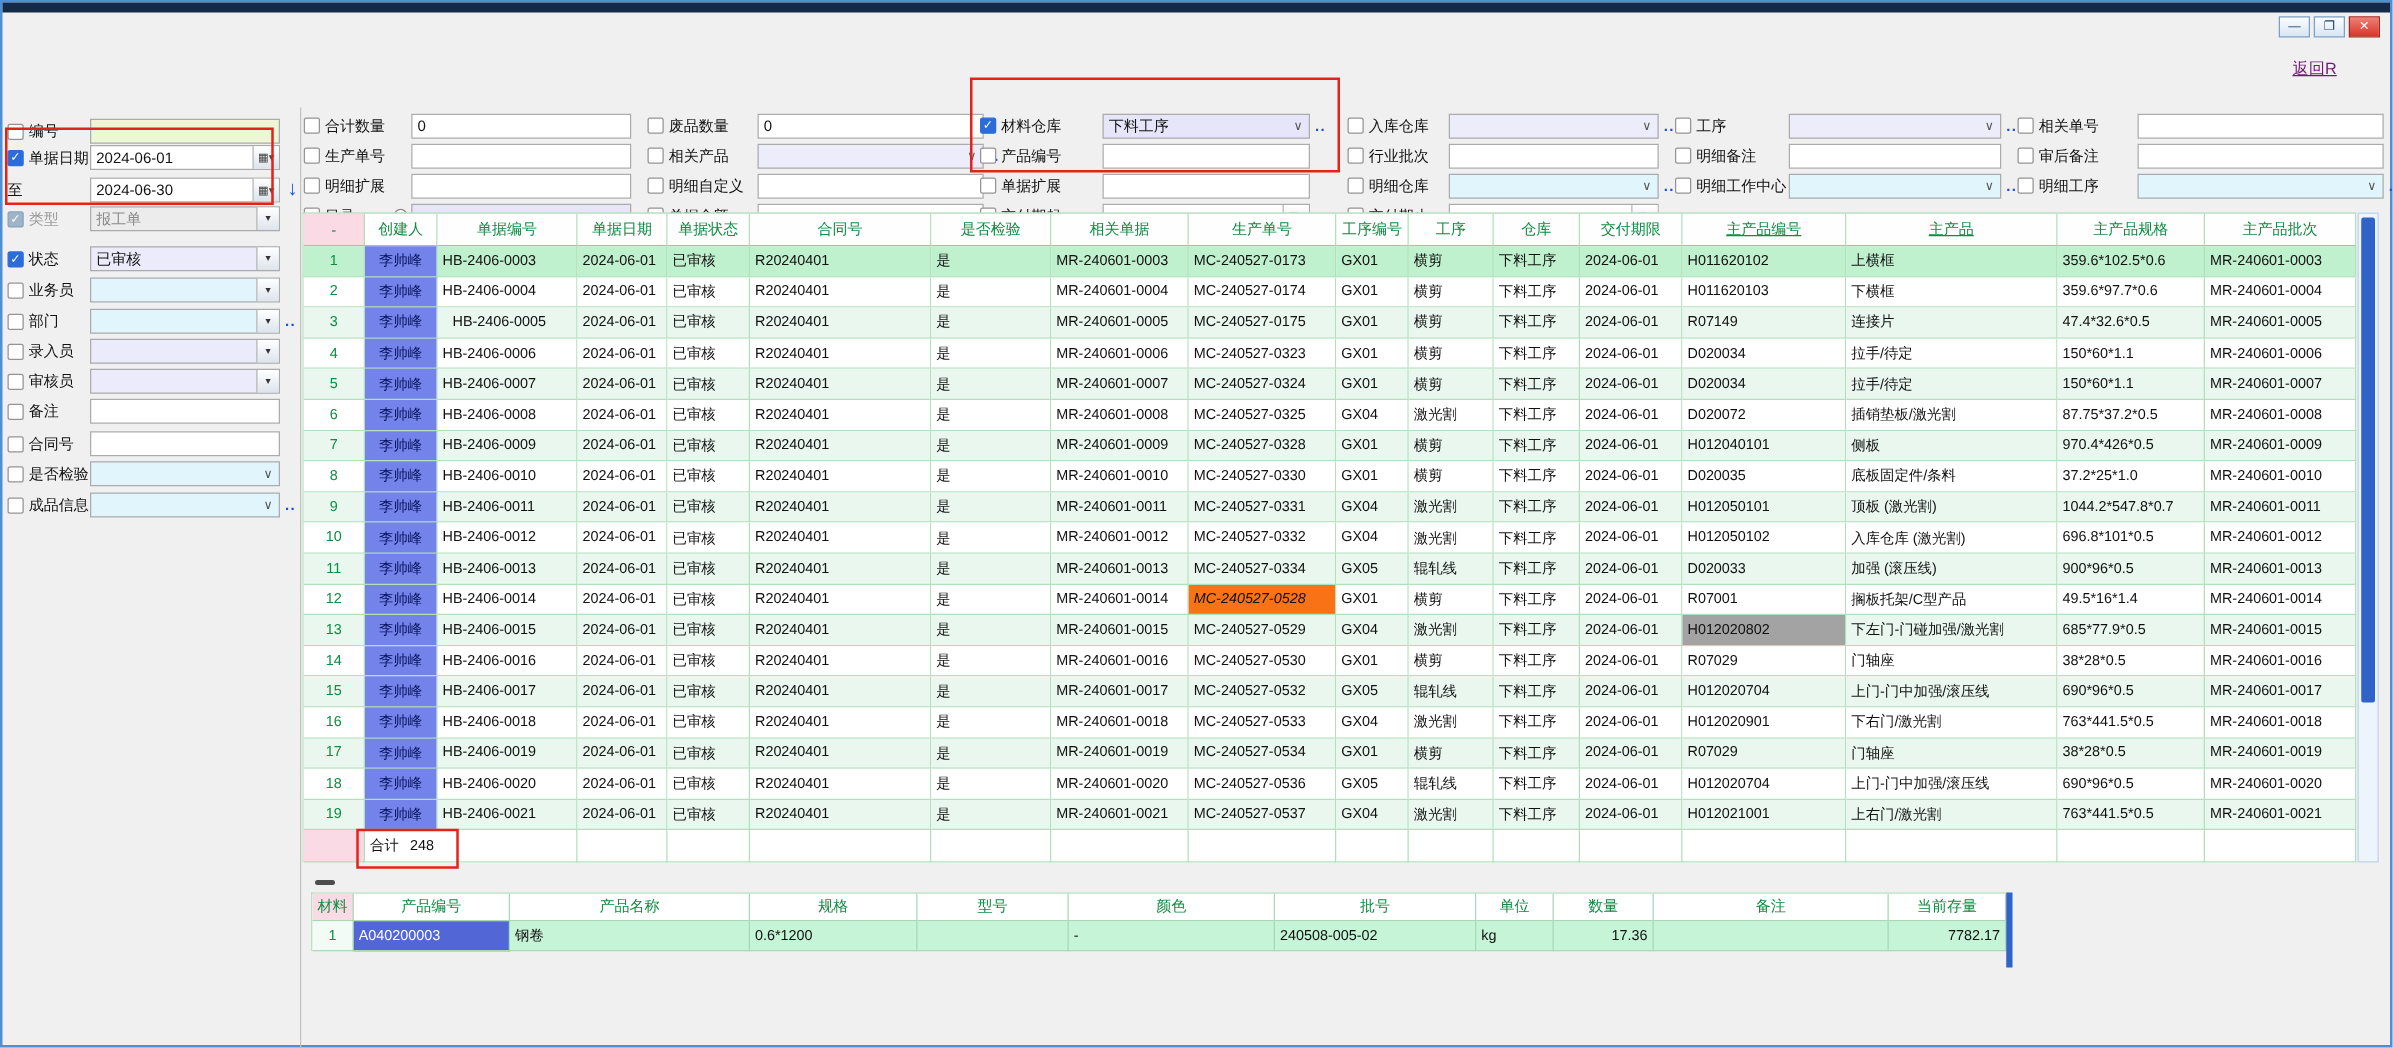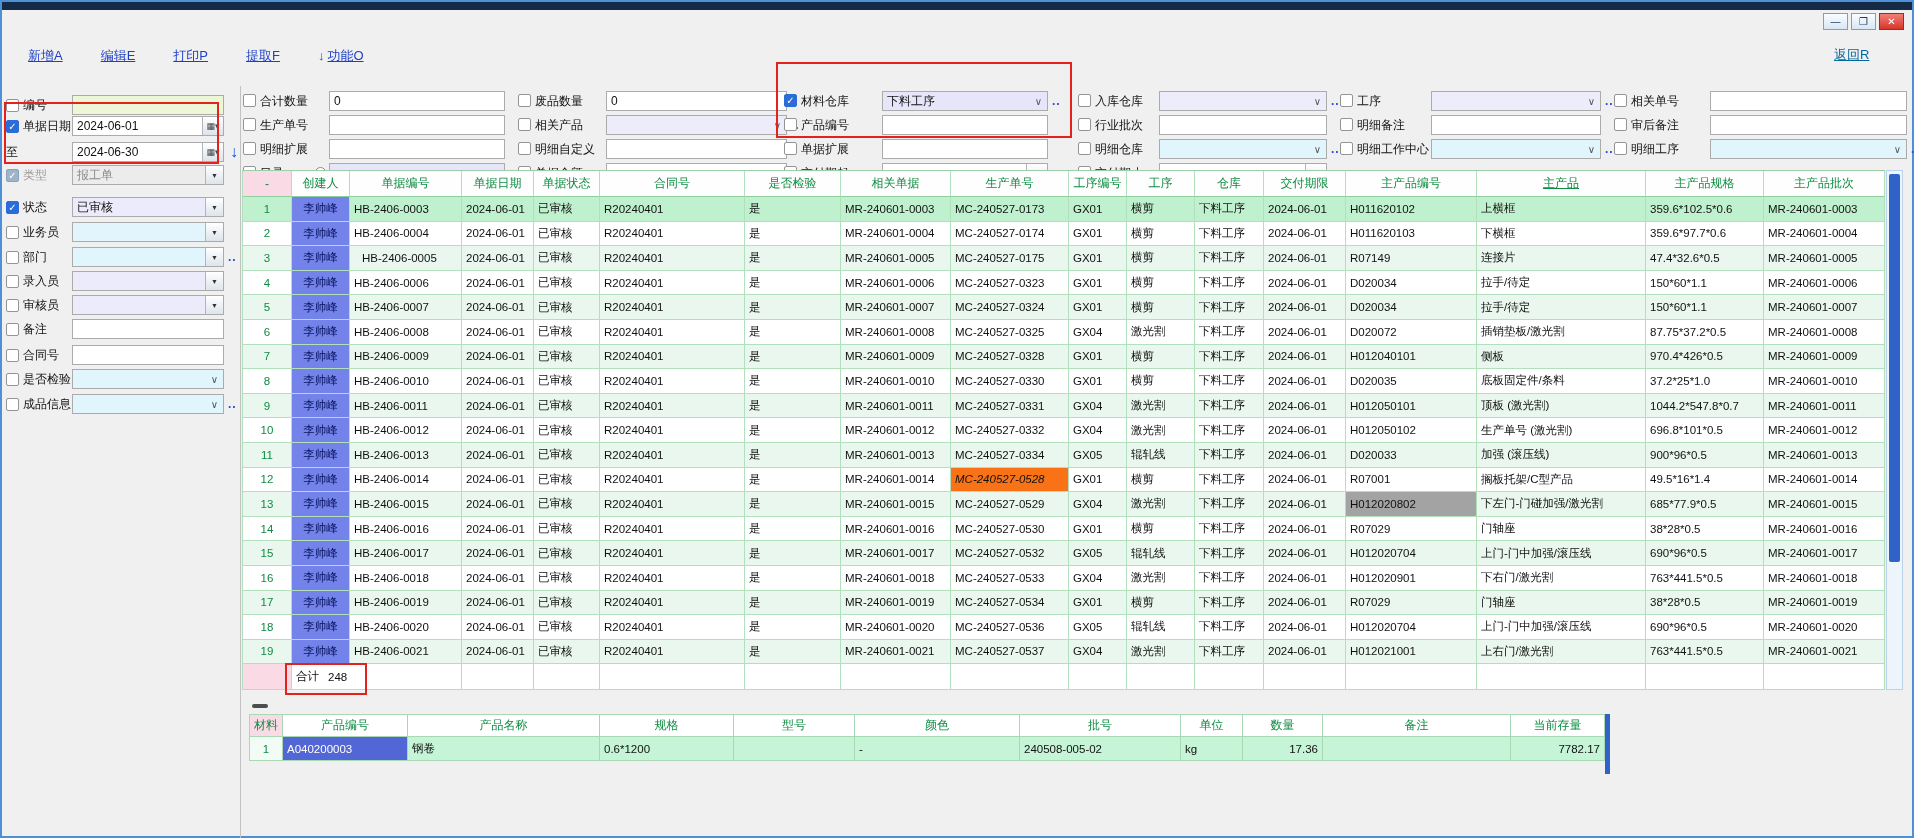--- a/index.html
+++ b/index.html
@@ -14,21 +14,21 @@
   .appic .d1{left:1px;top:1px;background:#e8b50a;}
   .appic .d2{left:6px;top:6px;background:linear-gradient(135deg,#3a6fd0 50%,#2fae52 50%);}
   .appic .d3{left:9px;top:0px;width:5px;height:5px;background:#d23c2f;}
   #winbtns{position:absolute;right:8px;top:11px;display:flex;gap:3px;}
   .wbtn{width:25px;height:17px;border:1px solid #7c9fc4;background:linear-gradient(#fbfdff,#d8e6f4);
     font-size:10px;display:flex;align-items:center;justify-content:center;color:#1d3a5f;box-sizing:border-box;}
   .wbtn.close{background:linear-gradient(#ef8076,#d8352a);color:#fff;border-color:#a8281f;}
   #menubar{position:absolute;left:26px;top:42px;height:24px;display:flex;gap:38px;align-items:center;}
   .menu-item{font-size:13px;color:#1f3fc4;text-decoration:underline;cursor:pointer;white-space:nowrap;}
   .menu-item .dn{color:#1450e0;font-weight:bold;text-decoration:none;display:inline-block;margin-right:3px;}
-  #back-link{position:absolute;left:1832px;top:44px;font-size:13px;color:#0369a1;text-decoration:underline;}
+  #back-link{position:absolute;left:1832px;top:44px;font-size:13px;color:#701a75;text-decoration:underline;}
   #vdivider{position:absolute;left:238px;top:84px;width:1px;height:754px;background:#c2c2c2;}
   
   .cb{width:13px;height:13px;border:1px solid #949494;background:#fff;border-radius:2px;flex:none;
     display:inline-flex;align-items:center;justify-content:center;font-size:10px;color:#fff;box-sizing:border-box;}
   .cb.on{background:#2c6cd8;border-color:#2c6cd8;}
   .cb.dis{background:#9fb4c9;border-color:#8aa2ba;}
   .radio{width:11px;height:11px;border:1px solid #8a8a8a;border-radius:50%;background:#fff;box-sizing:border-box;}
   .lbl{font-size:12px;color:#111;white-space:nowrap;}
   .lbl.dim{color:#9a9a9a;}
   .inputbox{position:absolute;height:20px;border:1px solid #ababab;background:#fff;font-size:12px;
@@ -75,27 +75,20 @@
 <body>
 
 <div id="win">
   <div id="topstrip"></div>
   <div id="winbtns">
     <div class="wbtn">—</div>
     <div class="wbtn">❐</div>
     <div class="wbtn close">✕</div>
   </div>
 
-  <div id="menubar">
-      <span class="menu-item">新增A</span>
-      <span class="menu-item">编辑E</span>
-      <span class="menu-item">打印P</span>
-      <span class="menu-item">提取F</span>
-      <span class="menu-item"><span class="dn">↓</span>功能O</span>
-    </div>
   <a id="back-link">返回R</a>
 
   <div id="vdivider"></div>
 
   <div id="sidebar">
       <div class="srow" style="top: 92px;">
         <span class="cb"></span>
         <span class="lbl">编号</span>
         <div class="inputbox" style="background: rgb(238, 246, 216); left: 66px; width: 152px; position: absolute;"></div>
       </div>
@@ -352,21 +345,21 @@
         <div class="gc" style="width: 72px;">单据日期</div>
         <div class="gc" style="width: 66px;">单据状态</div>
         <div class="gc" style="width: 145px;">合同号</div>
         <div class="gc" style="width: 96px;">是否检验</div>
         <div class="gc" style="width: 110px;">相关单据</div>
         <div class="gc" style="width: 118px;">生产单号</div>
         <div class="gc" style="width: 58px;">工序编号</div>
         <div class="gc" style="width: 68px;">工序</div>
         <div class="gc" style="width: 69px;">仓库</div>
         <div class="gc" style="width: 82px;">交付期限</div>
-        <div class="gc" style="width: 131px;">主产品编号</div>
+        <div class="gc" style="width: 131px; text-decoration: underline;">主产品编号</div>
         <div class="gc" style="width: 169px; text-decoration: underline;">主产品</div>
         <div class="gc" style="width: 118px;">主产品规格</div>
         <div class="gc" style="width: 121px;">主产品批次</div>
       </div>
       <div class="trow">
         <div class="gc num" style="width: 49px; background: rgb(192, 241, 206);">1</div>
         <div class="gc creator" style="width: 58px;">李帅峰</div>
         <div class="gc" style="width: 112px; background: rgb(192, 241, 206);">HB-2406-0003</div>
         <div class="gc" style="width: 72px; background: rgb(192, 241, 206);">2024-06-01</div>
         <div class="gc" style="width: 66px; background: rgb(192, 241, 206);">已审核</div>
@@ -543,21 +536,21 @@
         <div class="gc" style="width: 66px; background: rgb(255, 255, 255);">已审核</div>
         <div class="gc" style="width: 145px; background: rgb(255, 255, 255);">R20240401</div>
         <div class="gc" style="width: 96px; background: rgb(255, 255, 255);">是</div>
         <div class="gc" style="width: 110px; background: rgb(255, 255, 255);">MR-240601-0012</div>
         <div class="gc" style="width: 118px; background: rgb(255, 255, 255);">MC-240527-0332</div>
         <div class="gc" style="width: 58px; background: rgb(255, 255, 255);">GX04</div>
         <div class="gc" style="width: 68px; background: rgb(255, 255, 255);">激光割</div>
         <div class="gc" style="width: 69px; background: rgb(255, 255, 255);">下料工序</div>
         <div class="gc" style="width: 82px; background: rgb(255, 255, 255);">2024-06-01</div>
         <div class="gc" style="width: 131px; background: rgb(255, 255, 255);">H012050102</div>
-        <div class="gc" style="width: 169px; background: rgb(255, 255, 255);">生产单号 (激光割)</div>
+        <div class="gc" style="width: 169px; background: rgb(255, 255, 255);">入库仓库 (激光割)</div>
         <div class="gc" style="width: 118px; background: rgb(255, 255, 255);">696.8*101*0.5</div>
         <div class="gc" style="width: 121px; background: rgb(255, 255, 255);">MR-240601-0012</div>
       </div>
       <div class="trow">
         <div class="gc num" style="width: 49px; background: rgb(233, 247, 239);">11</div>
         <div class="gc creator" style="width: 58px;">李帅峰</div>
         <div class="gc" style="width: 112px; background: rgb(233, 247, 239);">HB-2406-0013</div>
         <div class="gc" style="width: 72px; background: rgb(233, 247, 239);">2024-06-01</div>
         <div class="gc" style="width: 66px; background: rgb(233, 247, 239);">已审核</div>
         <div class="gc" style="width: 145px; background: rgb(233, 247, 239);">R20240401</div>

